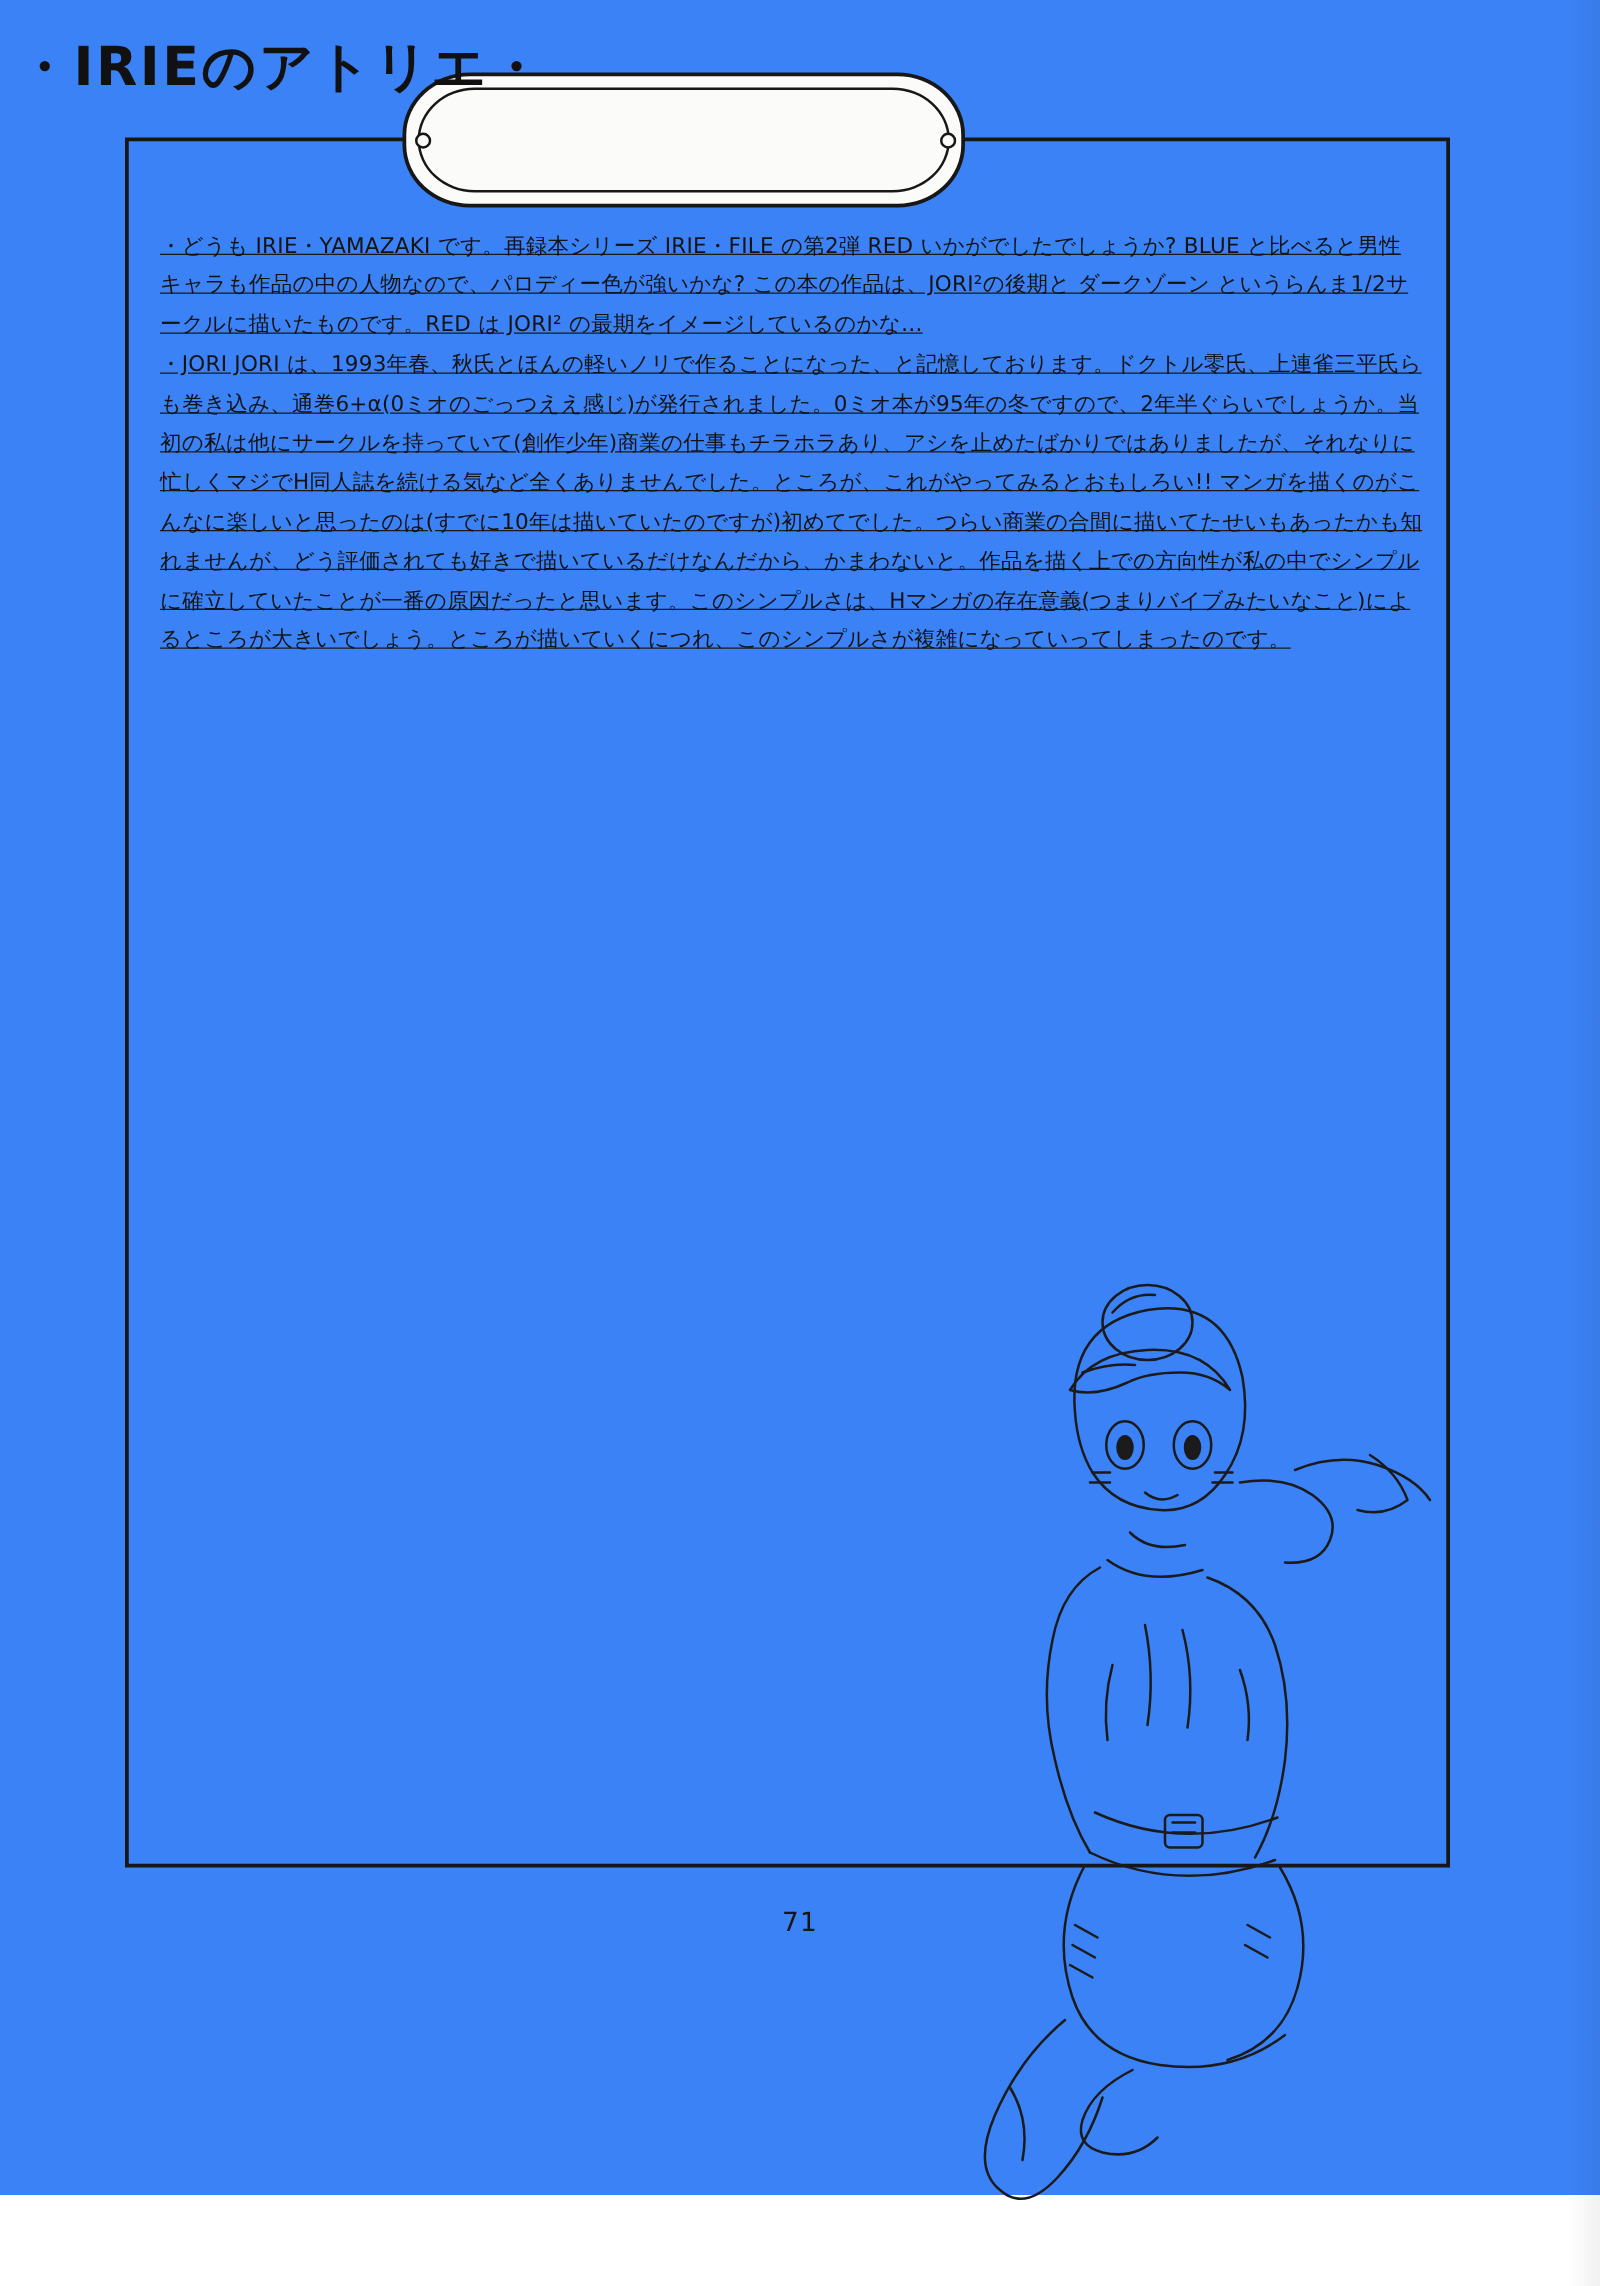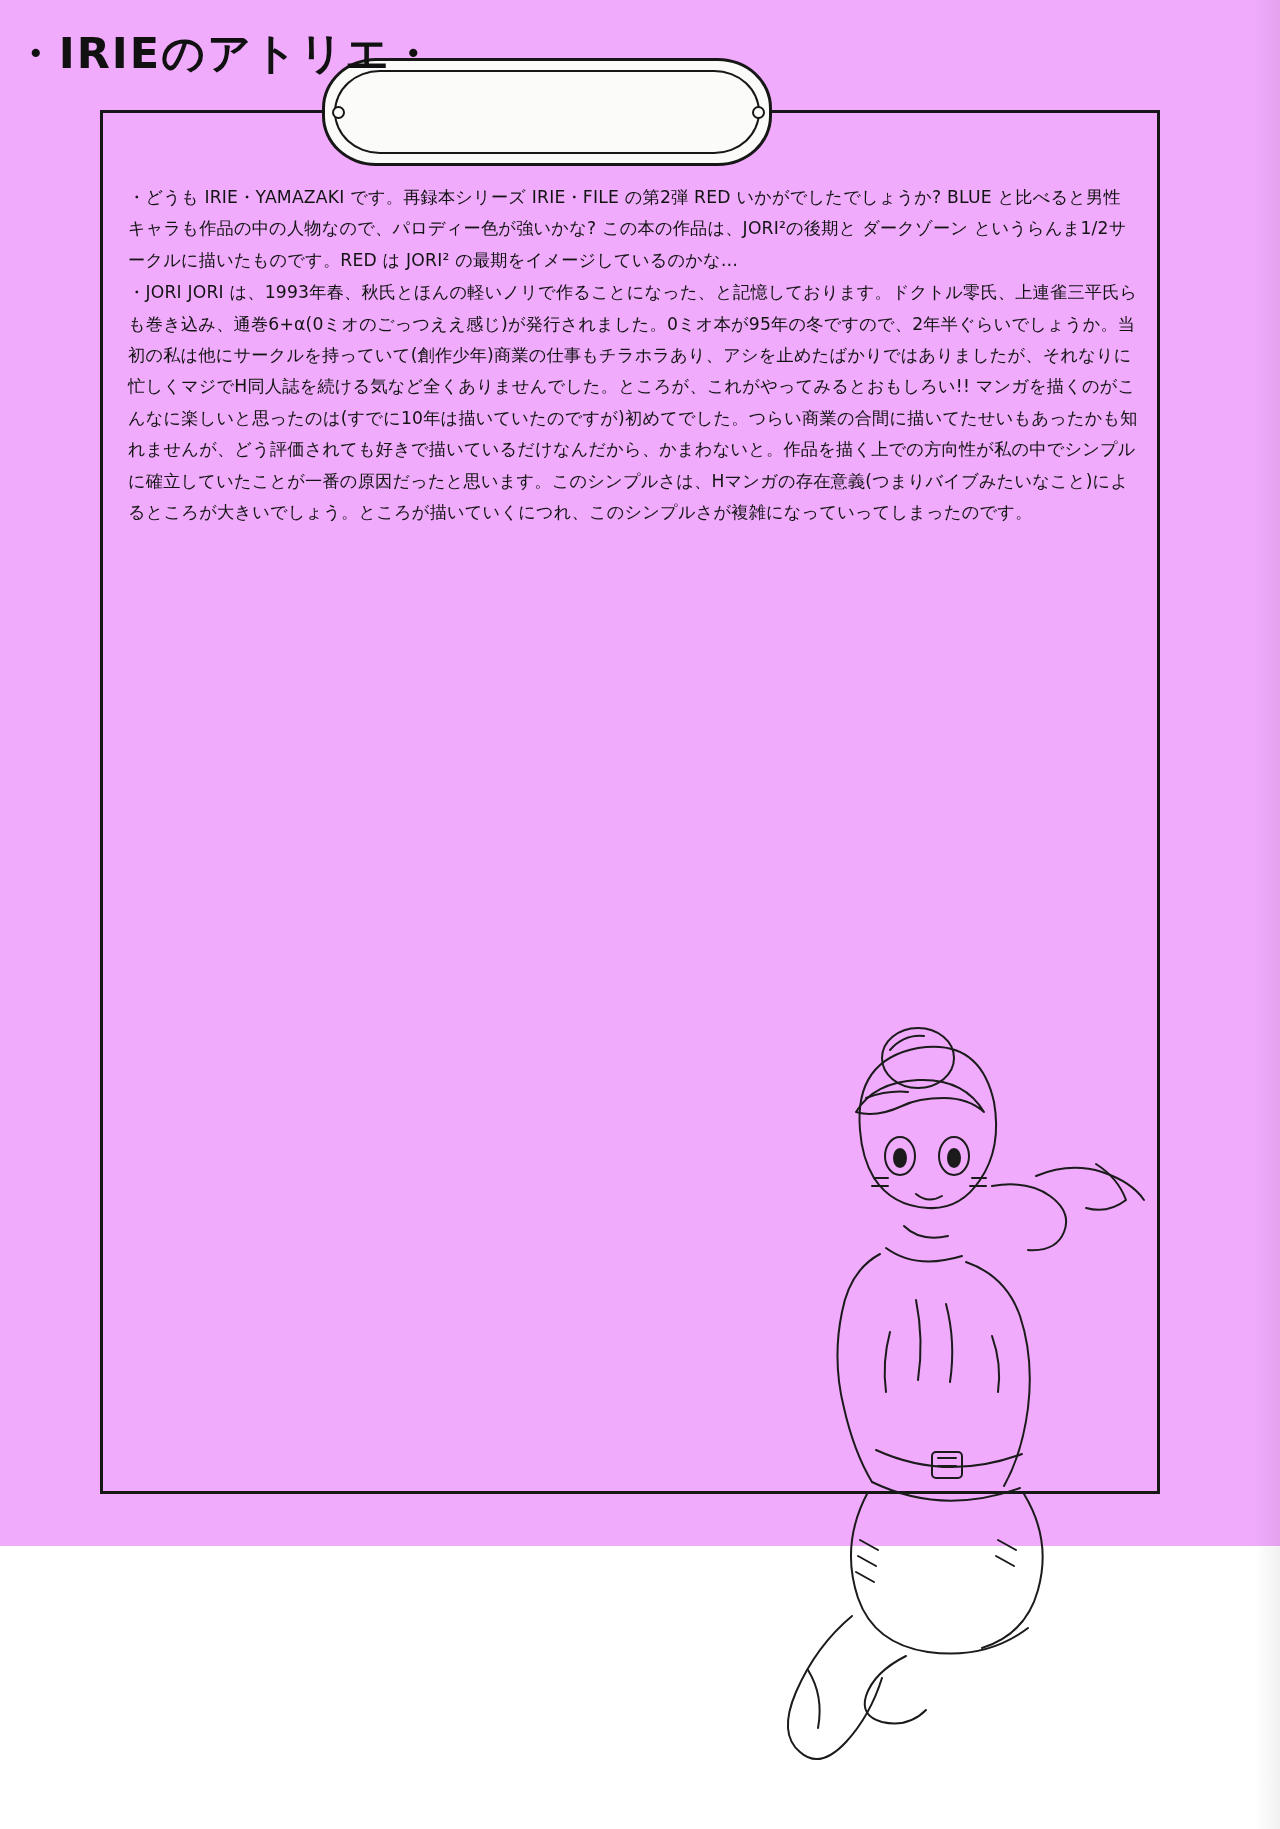--- a/index.html
+++ b/index.html
@@ -14,22 +14,22 @@
     font-family: "DejaVu Sans", sans-serif;
     color: #1a1a1a;
     overflow: hidden;
   }
 
   
   .page {
     position: absolute;
     left: 0; top: 0;
     width: 1280px;
-    height: 1546px;
-    background: #f0abfc;
+    height: 1756px;
+    background: #3b82f6;
   }
 
   .border-box {
     position: absolute;
     left: 100px;
     top: 110px;
     width: 1060px;
     height: 1384px;
     border: 3px solid #171717;
     box-sizing: border-box;
@@ -83,20 +83,21 @@
   .plaque-dot.left  { left: 332px; top: 106px; }
   .plaque-dot.right { left: 752px; top: 106px; }
 
   
   .body-text {
     position: absolute;
     left: 128px;
     top: 182px;
     width: 1010px;
     z-index: 3;
+    text-decoration: underline;
   }
   .para {
     font-size: 17.2px;
     line-height: 31.4px;
     letter-spacing: 0.2px;
     margin: 0 0 1px 0;
     text-indent: 0;
     font-family: "DejaVu Sans", sans-serif;
     color: #131313;
     word-break: break-all;
@@ -207,15 +208,16 @@
         <path d="M206 324 q10 38 4 78"></path>
         <path d="M150 352 q-8 30 -4 60"></path>
         <path d="M252 356 q10 28 6 56"></path>
 
         <path d="M120 560 l18 10 M118 576 l18 10 M116 592 l18 10"></path>
         <path d="M258 560 l18 10 M256 576 l18 10"></path>
       </g>
     </svg>
   </div>
 
+  <div class="page-number">71</div>
 
   <div class="edge-shade"></div>
 </div>
 
 </body></html>

